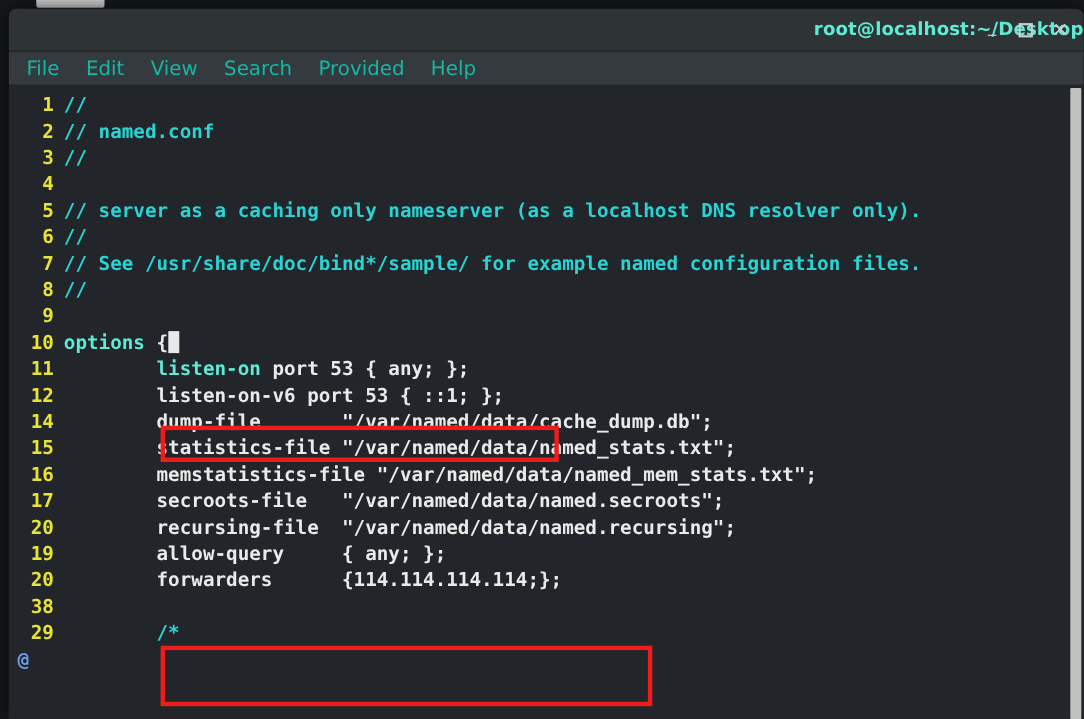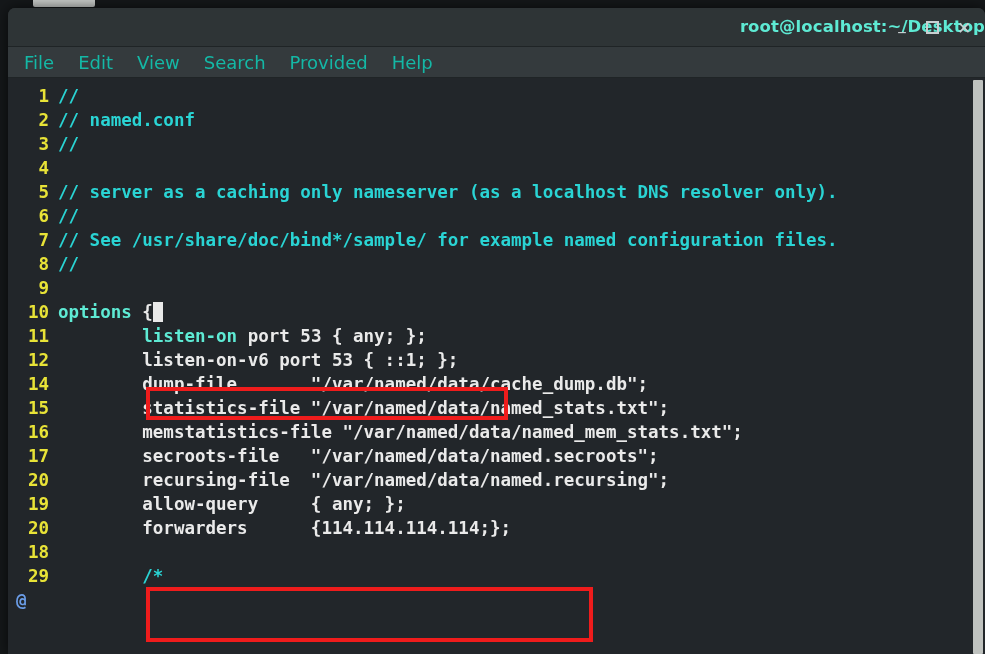--- a/index.html
+++ b/index.html
@@ -226,21 +226,21 @@
           <div class="row"><span class="lnum">10</span><span class="ltext"><span class="kw">options</span><span class="wht"> {</span><span class="cursor"></span></span></div>
           <div class="row"><span class="lnum">11</span><span class="ltext"><span>        </span><span class="kw">listen-on</span><span class="wht"> port 53 { any; };</span></span></div>
           <div class="row"><span class="lnum">12</span><span class="ltext"><span>        </span><span class="wht">listen-on-v6 port 53 { ::1; };</span></span></div>
           <div class="row"><span class="lnum">14</span><span class="ltext"><span>        </span><span class="wht">dump-file       "/var/named/data/cache_dump.db";</span></span></div>
           <div class="row"><span class="lnum">15</span><span class="ltext"><span>        </span><span class="wht">statistics-file "/var/named/data/named_stats.txt";</span></span></div>
           <div class="row"><span class="lnum">16</span><span class="ltext"><span>        </span><span class="wht">memstatistics-file "/var/named/data/named_mem_stats.txt";</span></span></div>
           <div class="row"><span class="lnum">17</span><span class="ltext"><span>        </span><span class="wht">secroots-file   "/var/named/data/named.secroots";</span></span></div>
           <div class="row"><span class="lnum">20</span><span class="ltext"><span>        </span><span class="wht">recursing-file  "/var/named/data/named.recursing";</span></span></div>
           <div class="row"><span class="lnum">19</span><span class="ltext"><span>        </span><span class="wht">allow-query     { any; };</span></span></div>
           <div class="row"><span class="lnum">20</span><span class="ltext"><span>        </span><span class="wht">forwarders      {114.114.114.114;};</span></span></div>
-          <div class="row"><span class="lnum">18</span><span class="ltext"></span></div>
+          <div class="row"><span class="lnum">38</span><span class="ltext"></span></div>
           <div class="row"><span class="lnum">29</span><span class="ltext"><span>        </span><span class="cmt">/*</span></span></div>
           <div id="at-row">@</div>
         </div>
 
       <div class="redbox" id="redbox-1"></div>
       <div class="redbox" id="redbox-2"></div>
 
       <div id="scrollbar">
         <div id="scrollthumb"></div>
       </div>

